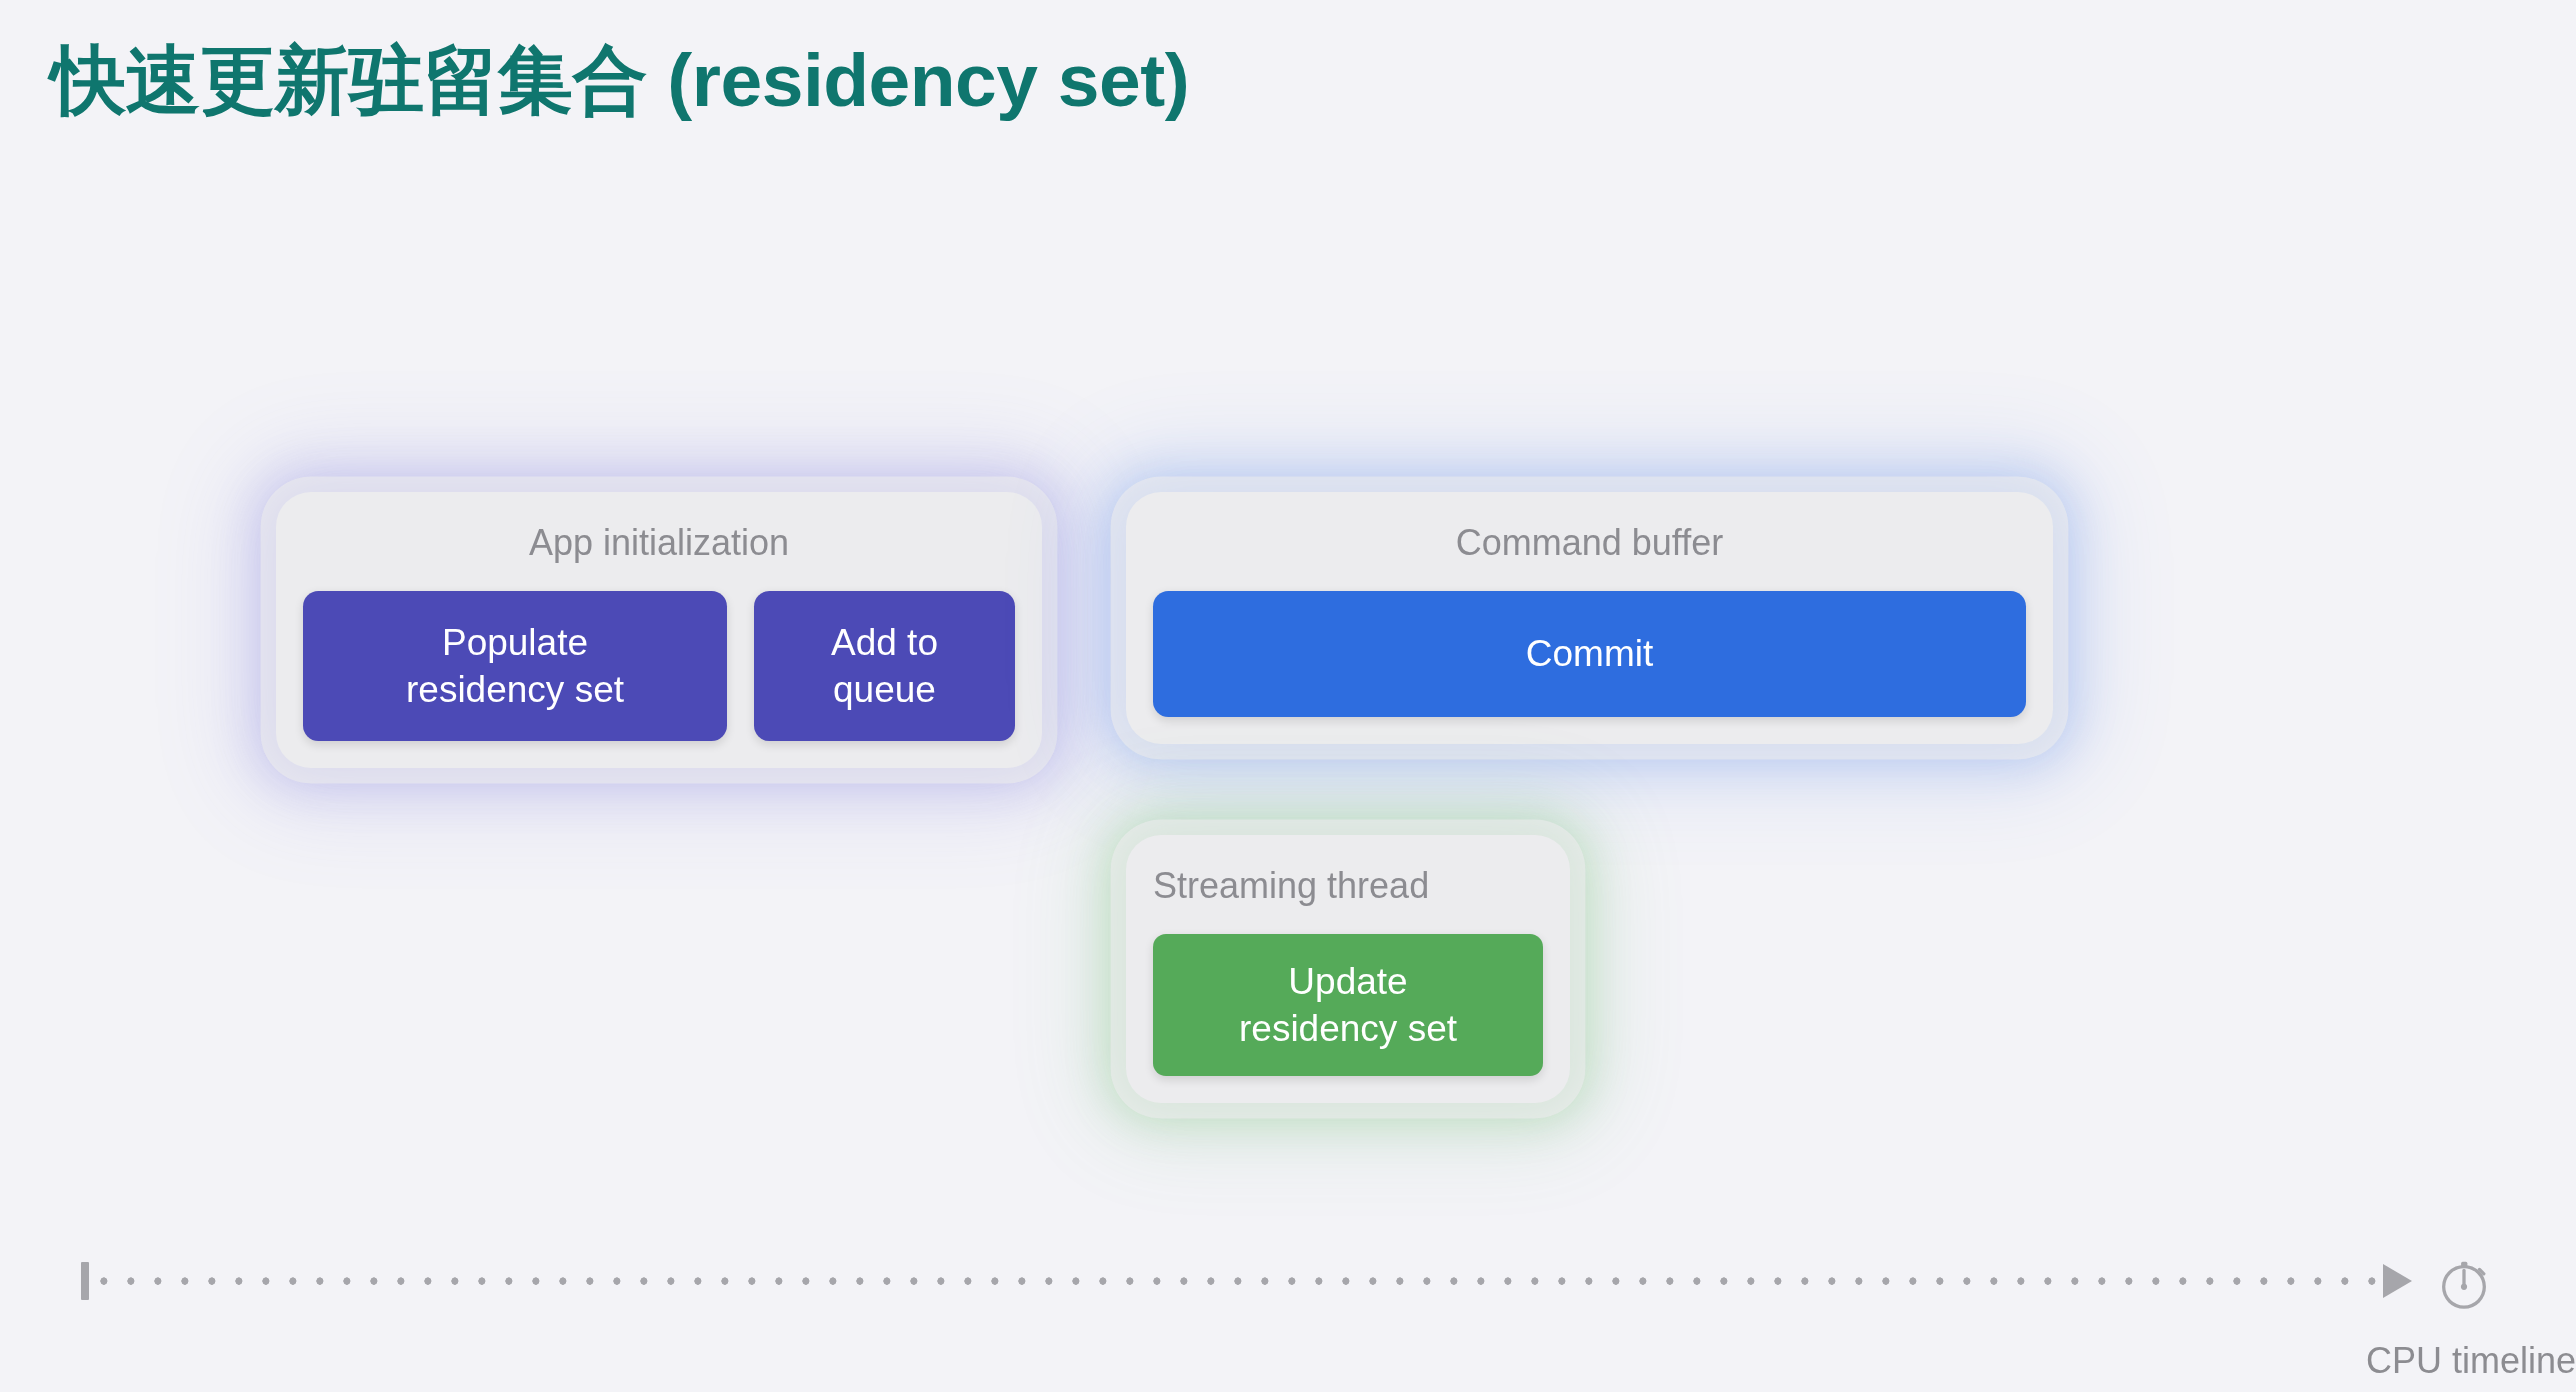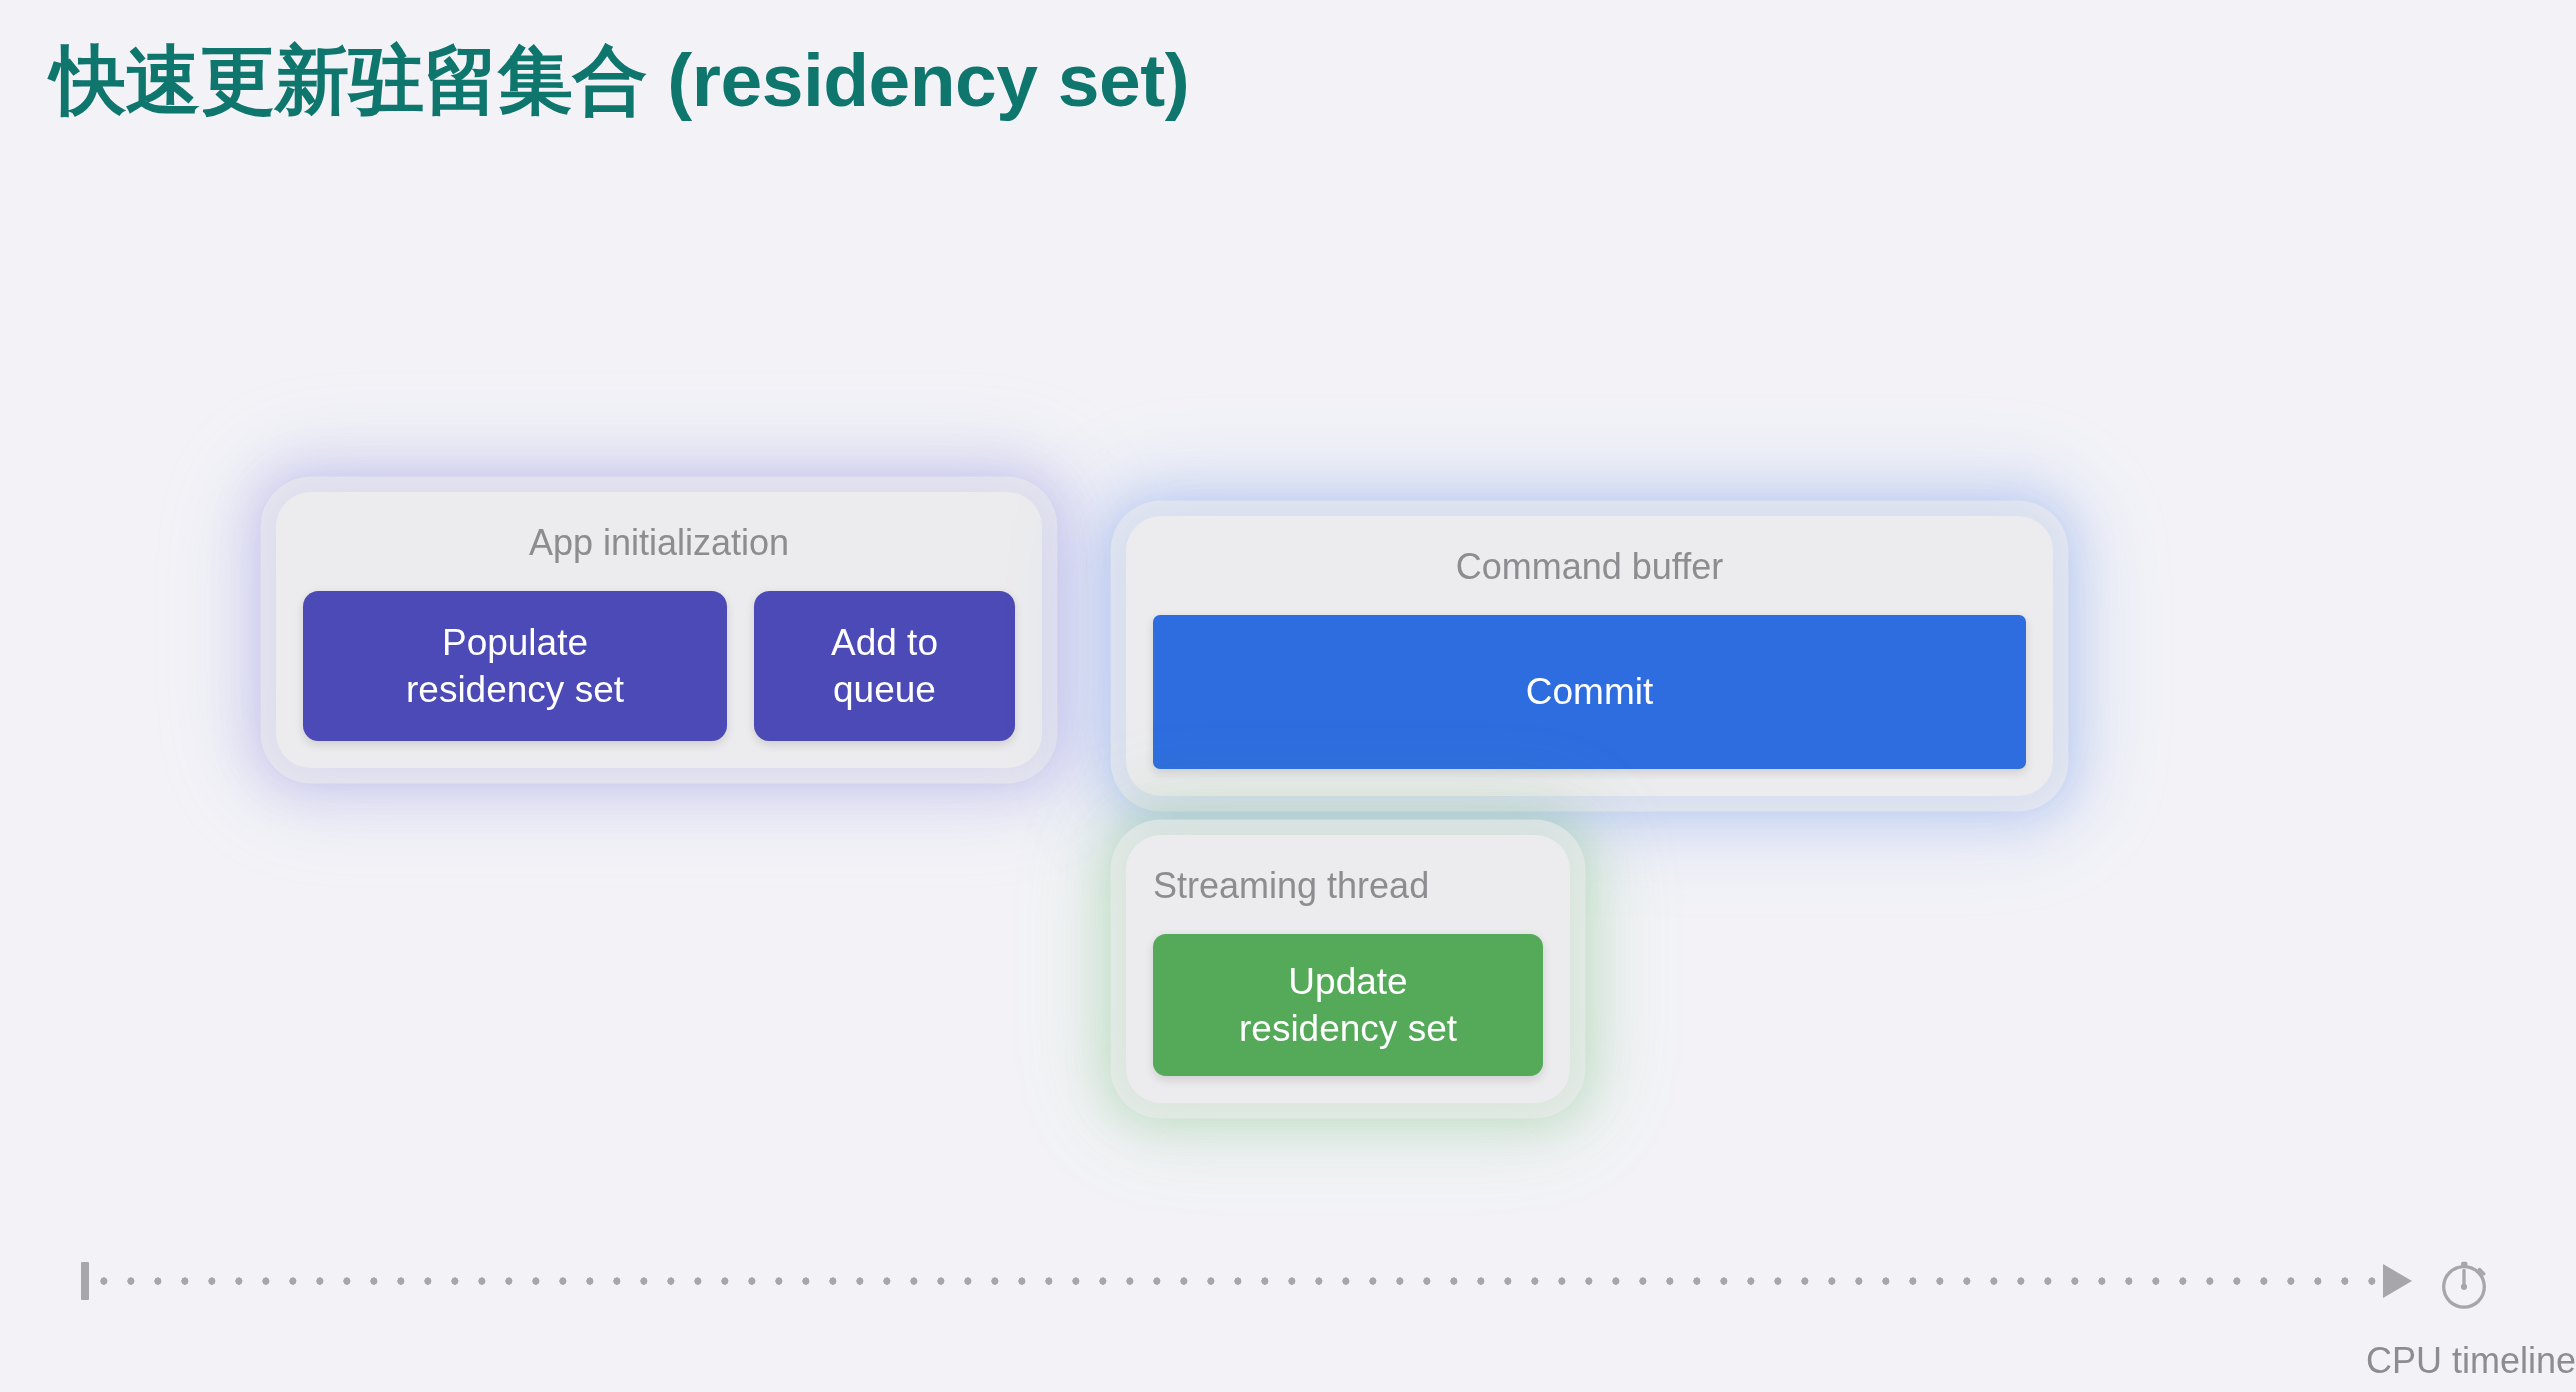--- a/index.html
+++ b/index.html
@@ -167,24 +167,24 @@
 <div class="group-card glow-purple" style="left:276px; top:492px; width:766px; height:276px;">
   <div class="group-label">App initialization</div>
   <div class="task-row">
     <div class="task-box task-purple" style="flex: 0 0 424px;">Populate
 residency set</div>
     <div class="task-box task-purple" style="flex: 1 1 auto;">Add to
 queue</div>
   </div>
 </div>
 
-<div class="group-card glow-blue" style="left:1126px; top:516px; width:927px; height:280px;">
+<div class="group-card glow-blue" style="left:1126px; top:492px; width:927px; height:252px;">
   <div class="group-label">Command buffer</div>
   <div class="task-row">
-    <div class="task-box task-blue" style="flex: 1 1 auto; border-radius: 7px;">Commit</div>
+    <div class="task-box task-blue" style="flex: 1 1 auto;">Commit</div>
   </div>
 </div>
 
 <div class="group-card glow-green" style="left:1126px; top:835px; width:444px; height:268px;">
   <div class="group-label left-align">Streaming thread</div>
   <div class="task-row">
     <div class="task-box task-green" style="flex: 1 1 auto; border-radius: 13px;">Update
 residency set</div>
   </div>
 </div>

